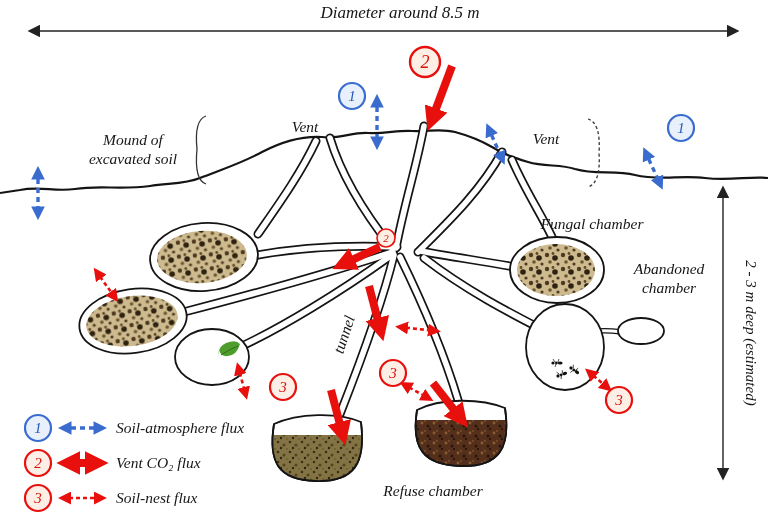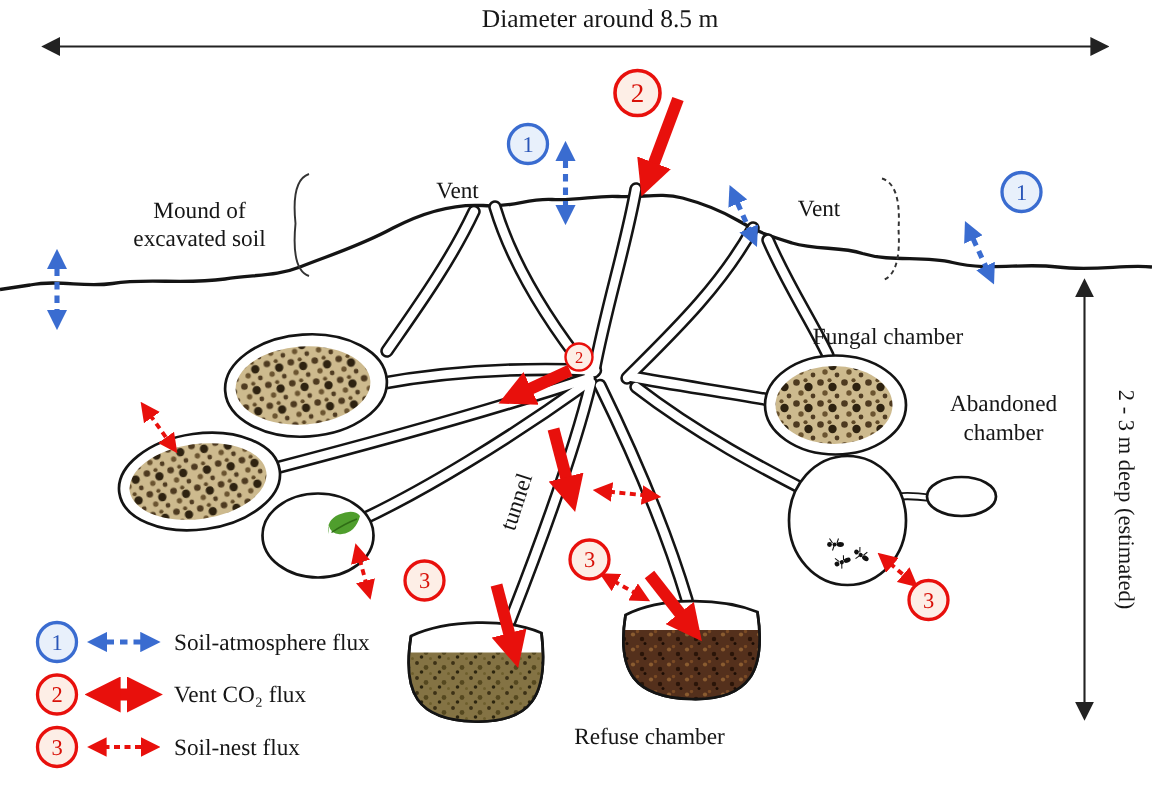--- a/index.html
+++ b/index.html
@@ -1,16 +1,16 @@
 <!DOCTYPE html>
 <html><head>
 <meta charset="utf-8">
 <style>
   html,body{margin:0;padding:0;background:#ffffff;}
-  .stage{position:relative;width:768px;height:527px;background:#ffffff;overflow:hidden;}
+  .stage{position:relative;width:768px;height:527px;background:#ffffff;overflow:hidden;font-style:italic;}
   text{font-family:"Liberation Serif", serif;fill:#161616;}
   .lbl{font-size:15.5px;}
   .title{font-size:17px;}
   .depth{font-size:15px;}
   .legtxt{font-size:15.5px;}
   .cnum-blue{font-size:15px;fill:#2a56b8;}
   .cnum-red{font-size:15px;fill:#d81108;}
   .cnum-red-big{font-size:18px;fill:#d81108;}
   .cnum-red-sm{font-size:11px;fill:#d81108;}
   .tun-case{stroke:#141414;stroke-width:9;fill:none;stroke-linecap:round;}

